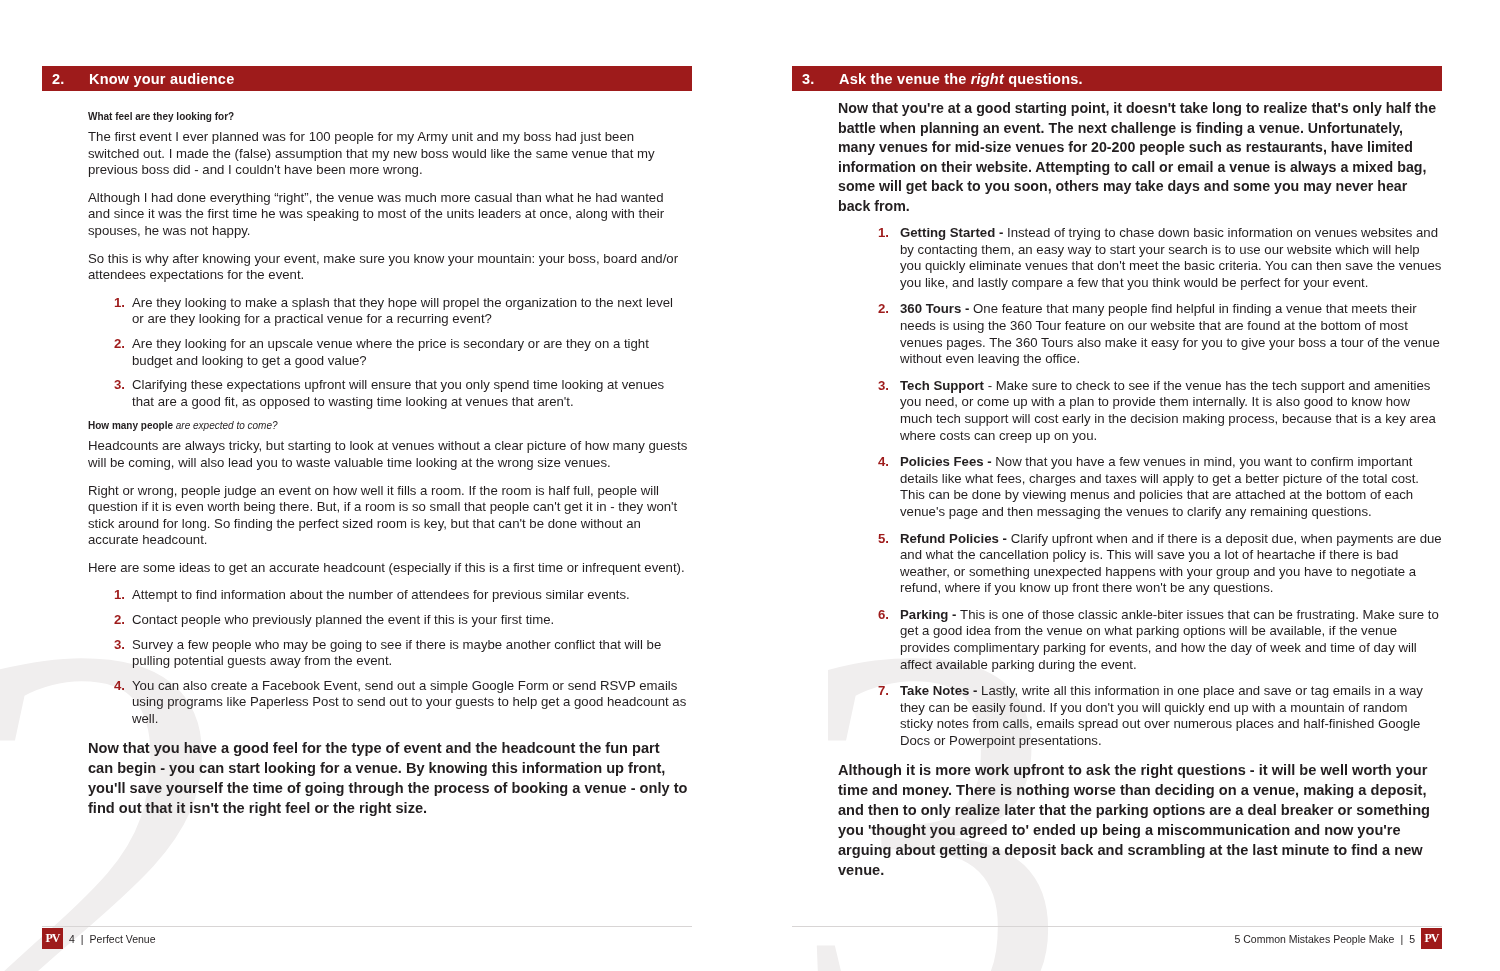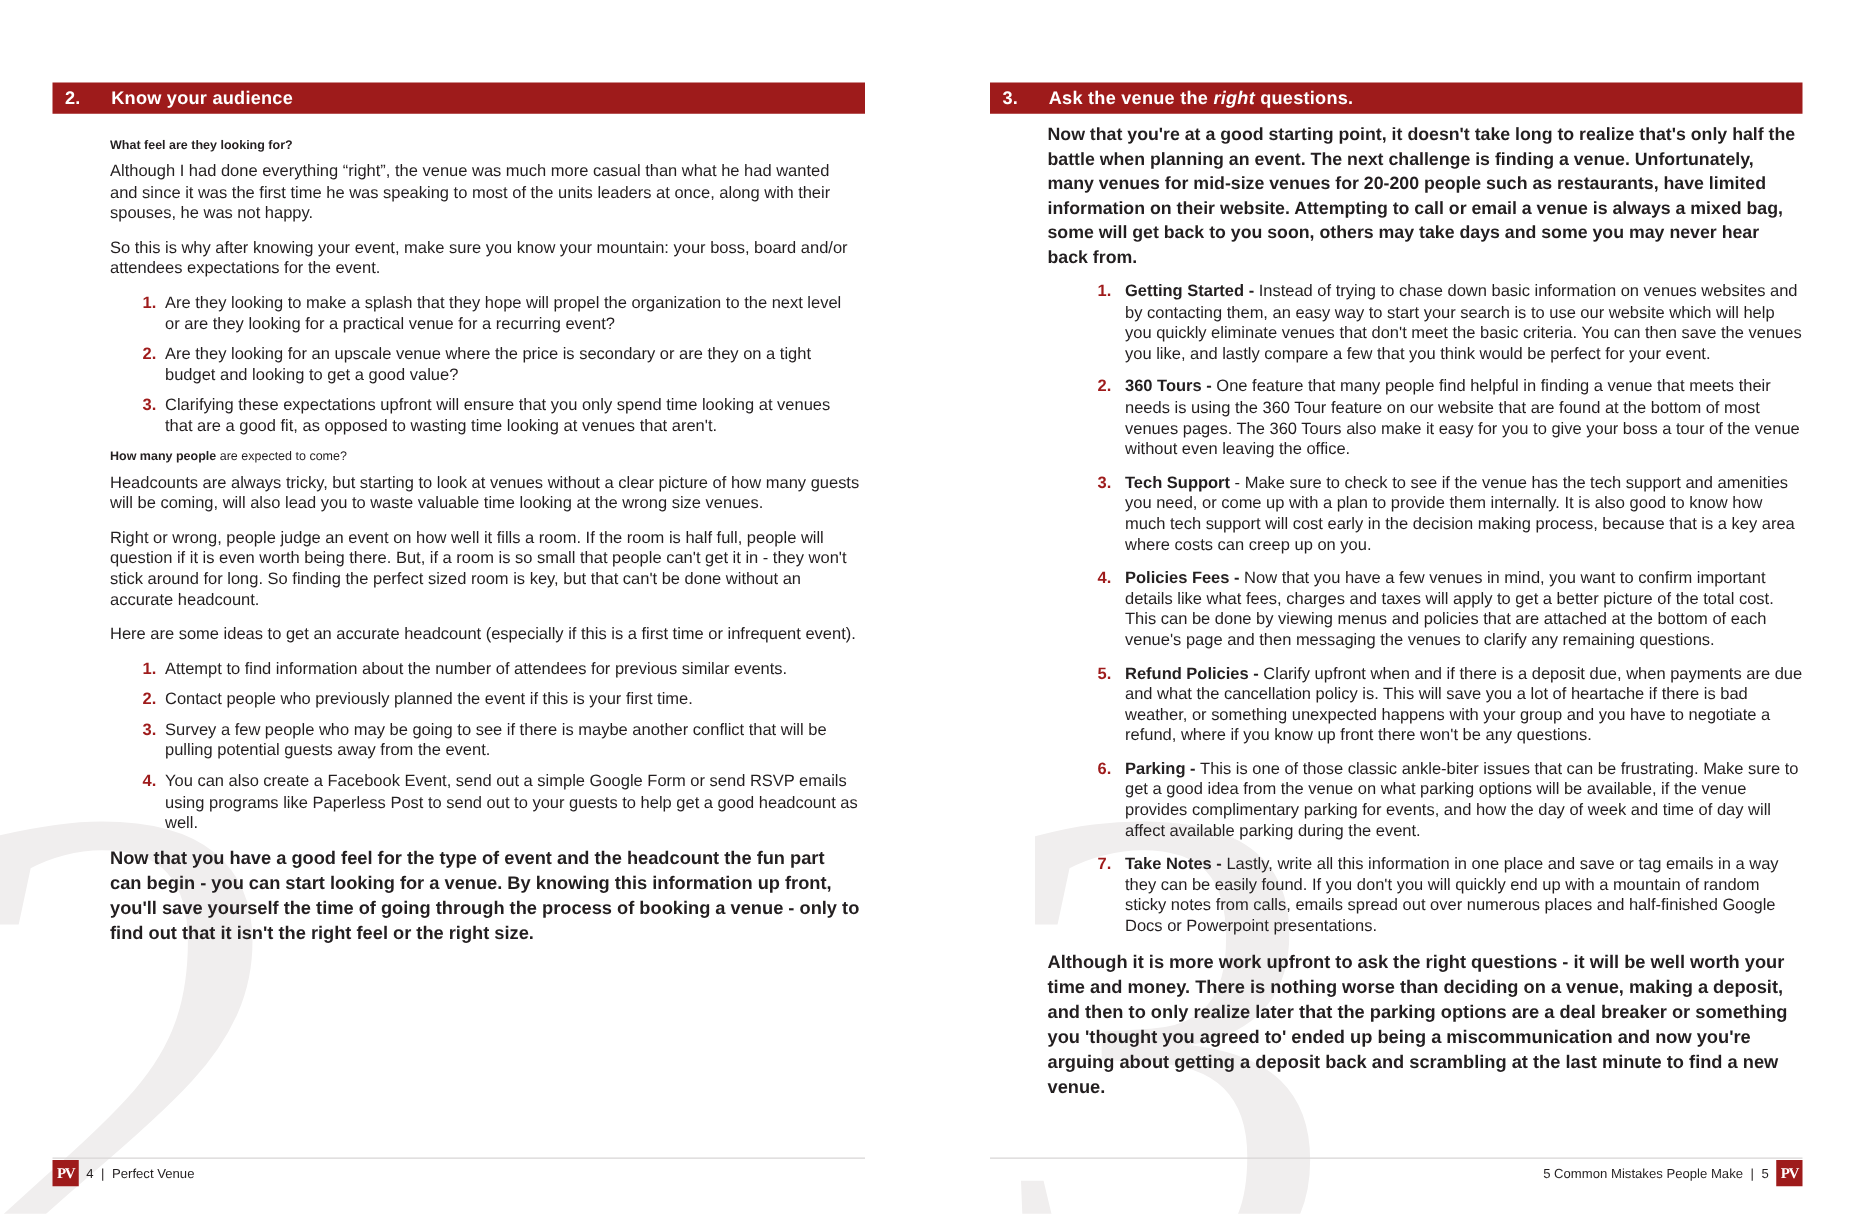--- a/index.html
+++ b/index.html
@@ -77,21 +77,21 @@
     padding-right: 0px;
     padding-top: 4px;
   }
 
   h3.subhead {
     font-size: 10px;
     font-weight: bold;
     margin: 6px 0 7px 0;
     color: #231f20;
   }
-  h3.subhead .reg { font-weight: normal; }
+  h3.subhead .reg { font-weight: normal; font-style: italic; }
 
   p.body {
     font-size: 13.2px;
     line-height: 16.6px;
     margin: 0 0 11px 0;
     color: #231f20;
   }
   p.intro-bold {
     font-size: 14.2px;
     line-height: 19.5px;
@@ -174,20 +174,21 @@
 <div class="spread">
 
   <div class="page page-left">
     <div class="section-bar">
       <span class="section-num">2.</span>
       <span class="section-title">Know your audience</span>
     </div>
 
     <div class="content">
       <h3 class="subhead">What feel are they looking for?</h3>
+      <p class="body">The first event I ever planned was for 100 people for my Army unit and my boss had just been switched out. I made the (false) assumption that my new boss would like the same venue that my previous boss did - and I couldn't have been more wrong.</p>
       <p class="body">Although I had done everything “right”, the venue was much more casual than what he had wanted and since it was the first time he was speaking to most of the units leaders at once, along with their spouses, he was not happy.</p>
       <p class="body">So this is why after knowing your event, make sure you know your mountain: your boss, board and/or attendees expectations for the event.</p>
 
       <ol class="numlist">
         <li>
           <span class="marker">1.</span>
           <span>Are they looking to make a splash that they hope will propel the organization to the next level or are they looking for a practical venue for a recurring event?</span>
         </li>
         <li>
           <span class="marker">2.</span>

